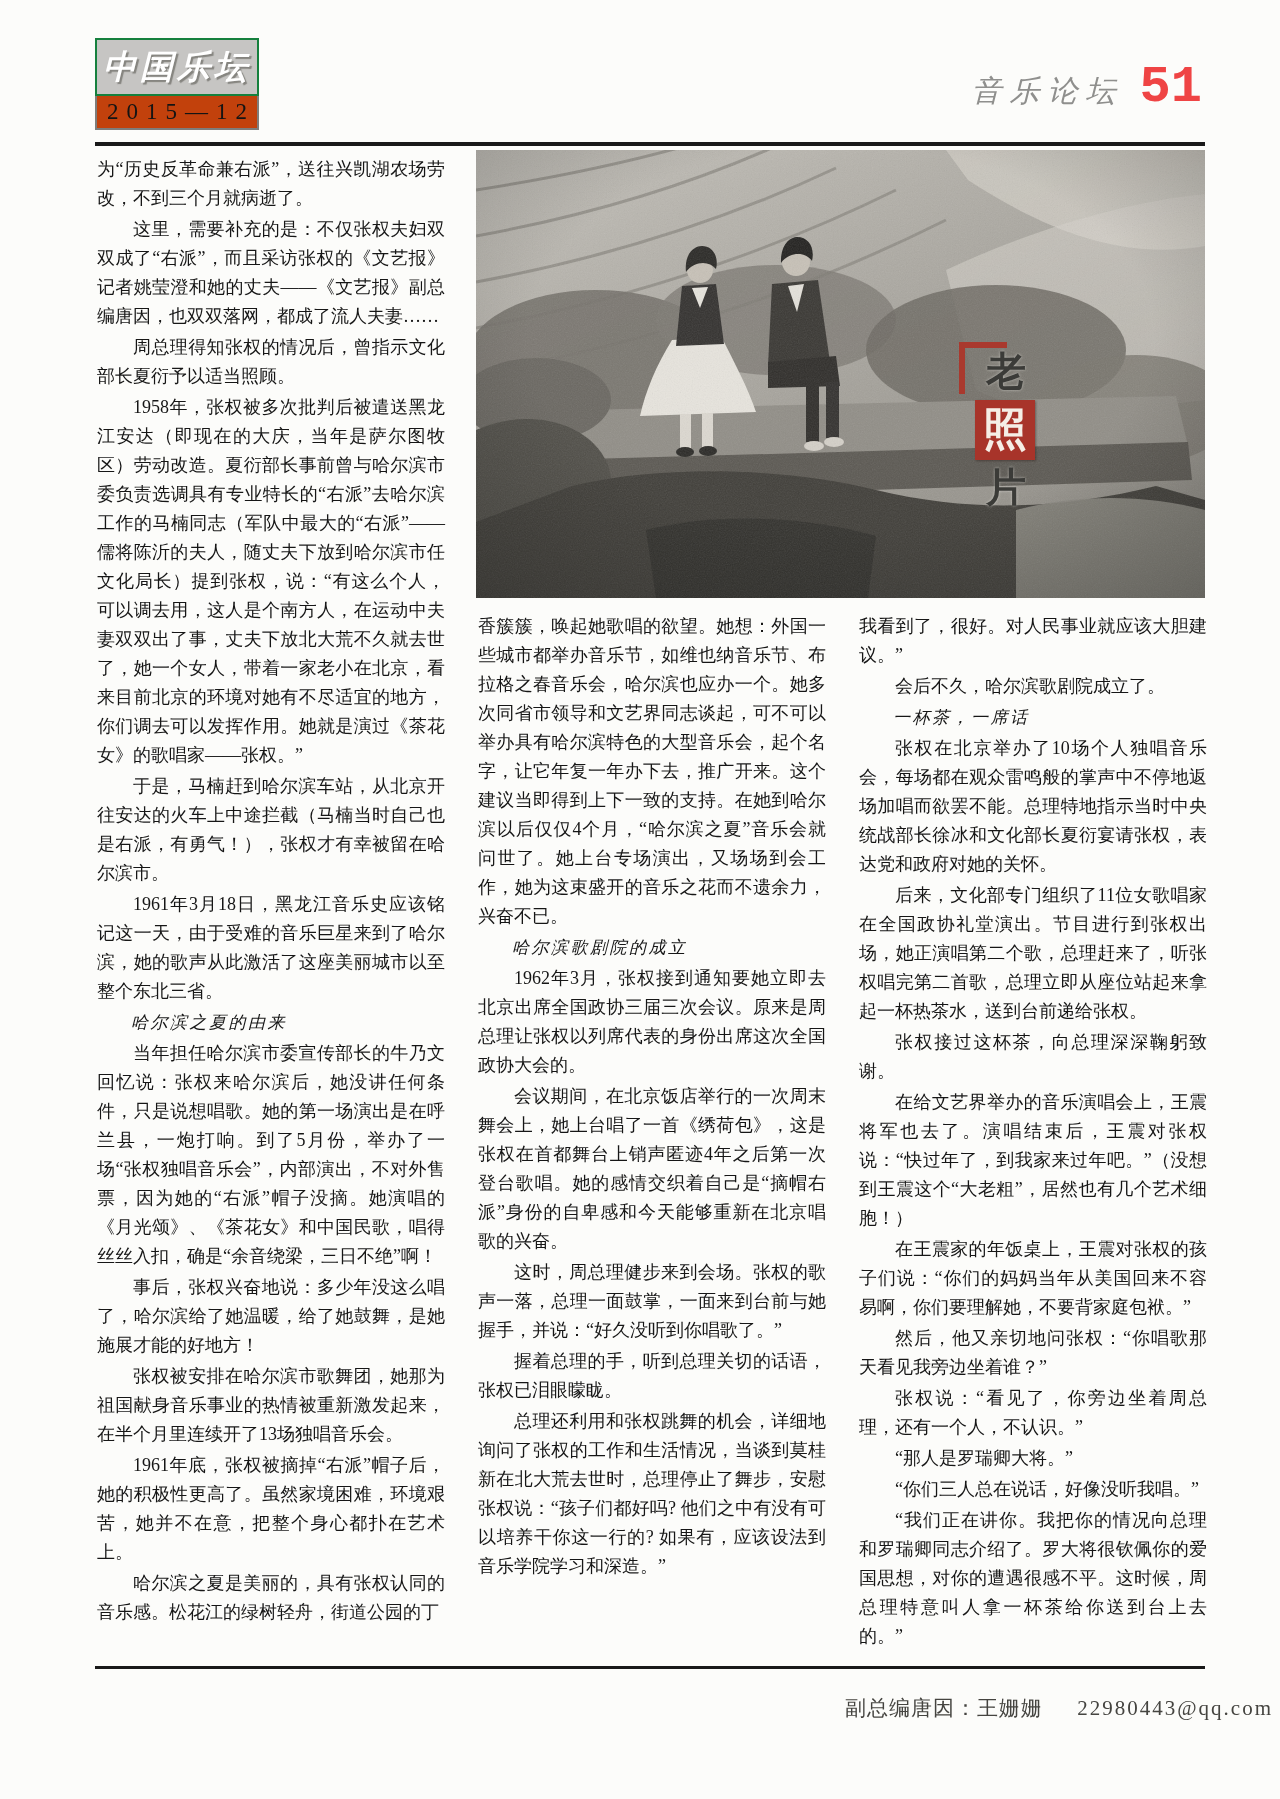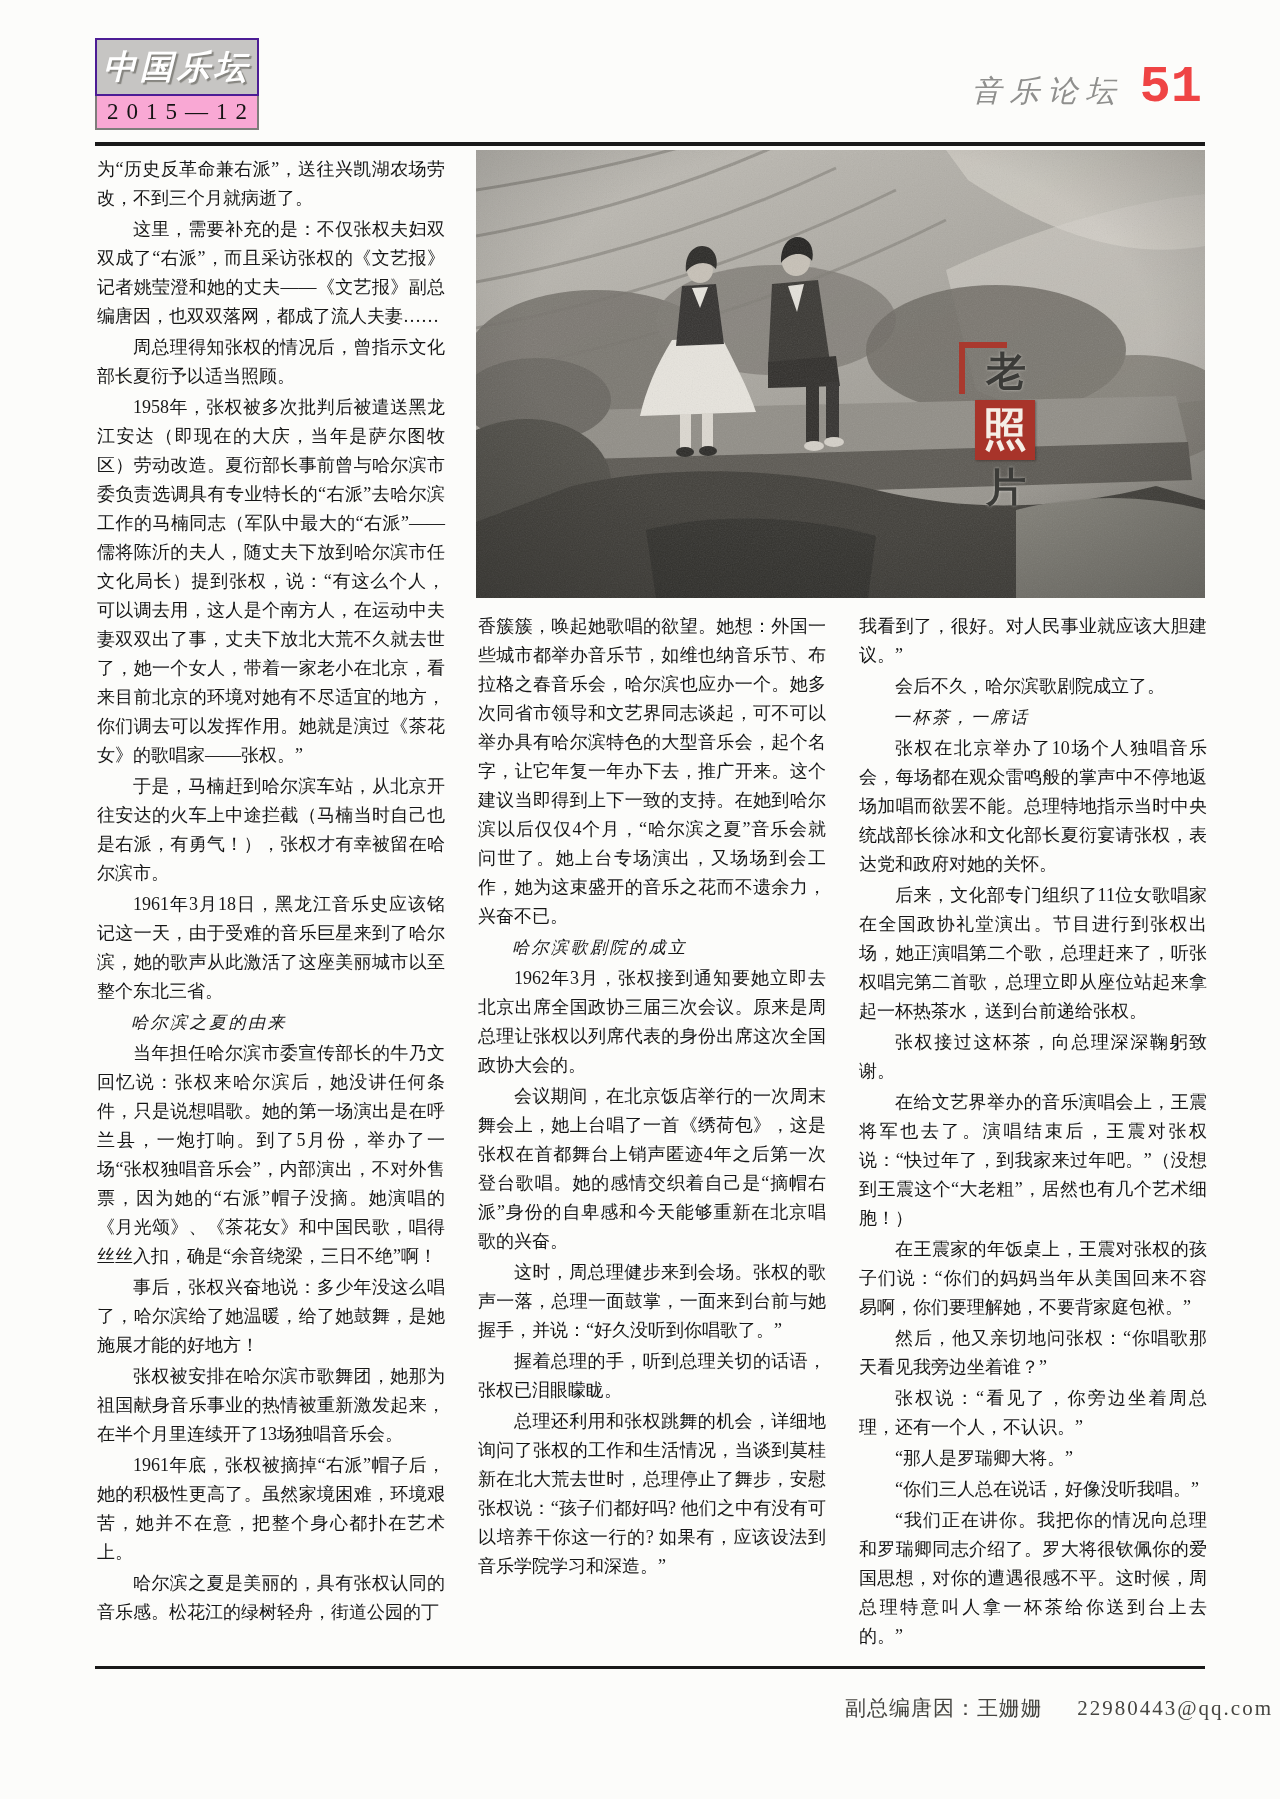--- a/index.html
+++ b/index.html
@@ -1,25 +1,25 @@
 <!DOCTYPE html>
 <html><head>
 <meta charset="utf-8">
 <style>
   html,body{margin:0;padding:0;background:#e8e8e6;}
   .page{position:relative;width:1280px;height:1799px;margin:0 auto;background:#fcfcfa;
         font-family:"Liberation Serif","DejaVu Serif",serif;color:#161616;overflow:hidden;}
 
   
   .masthead{position:absolute;left:95px;top:38px;width:164px;}
-  .logo-box{box-sizing:border-box;width:164px;height:58px;background:#c6c5c3;border:2px solid #4c1d95;
+  .logo-box{box-sizing:border-box;width:164px;height:58px;background:#c6c5c3;border:2px solid #15803d;
             display:flex;align-items:center;justify-content:center;}
   .logo-box span{font-size:33px;font-weight:700;font-style:italic;letter-spacing:4px;color:#ffffff;
                  text-shadow:2px 2px 1px #85847f;}
-  .issue-box{box-sizing:border-box;width:164px;height:34px;background:#f9a8d4;border:2px solid #7e7d7b;border-top:none;
+  .issue-box{box-sizing:border-box;width:164px;height:34px;background:#c2410c;border:2px solid #7e7d7b;border-top:none;
              display:flex;align-items:center;justify-content:center;}
   .issue-box span{font-size:23px;letter-spacing:8px;padding-left:8px;color:#141414;}
 
   
   .section-group{position:absolute;right:78px;top:58px;display:flex;align-items:baseline;gap:16px;}
   .section-title{font-size:30px;letter-spacing:8px;color:#8f8f8d;font-style:italic;}
   .page-number{font-family:Liberation Mono, monospace;font-size:52px;font-weight:700;color:#ef4444;}
 
   .top-rule{position:absolute;left:95px;top:142px;width:1110px;height:4px;background:#191919;}
   .bottom-rule{position:absolute;left:95px;top:1666px;width:1110px;height:3px;background:#191919;}

